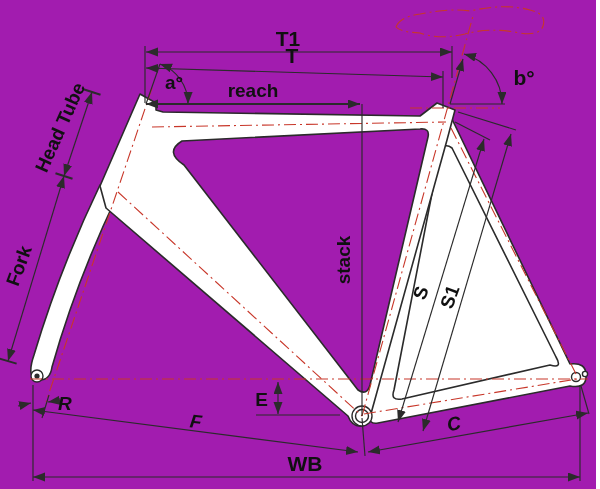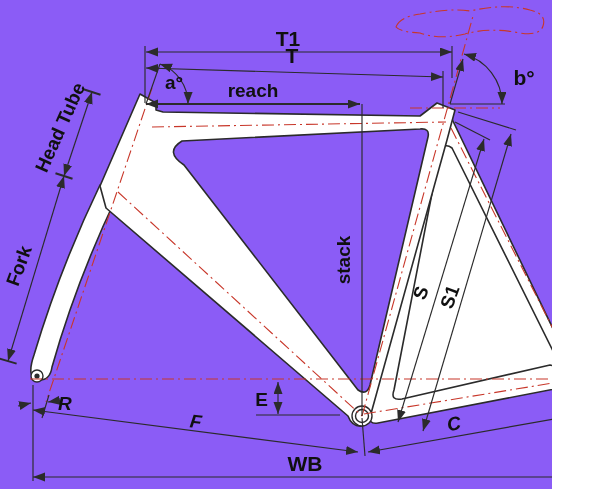--- a/index.html
+++ b/index.html
@@ -1,16 +1,16 @@
 <!DOCTYPE html>
 <html><head>
 <meta charset="utf-8">
 <style>
   html,body{margin:0;padding:0;background:#ffffff;}
-  #stage{position:relative;width:552px;height:489px;background:#8b5cf6;overflow:hidden;
+  #stage{position:relative;width:596px;height:489px;background:#a21caf;overflow:hidden;
          font-family:"Liberation Sans", sans-serif;}
   svg{display:block;}
   .frame{fill:#ffffff;stroke:#2b2b2b;stroke-width:1.6;stroke-linejoin:round;}
   .ln{fill:none;stroke:#2b2b2b;stroke-width:1.15;}
   .thick{fill:none;stroke:#2b2b2b;stroke-width:2.1;}
   .tick{stroke:#2b2b2b;stroke-width:2;}
   .red{fill:none;stroke:#c8372a;stroke-width:1.1;stroke-dasharray:12 4 2 4;}
   .lbl{fill:#101010;font-weight:bold;font-size:19px;}
   .lbl.big{font-size:21px;}
   .lbl.it{font-style:italic;}

